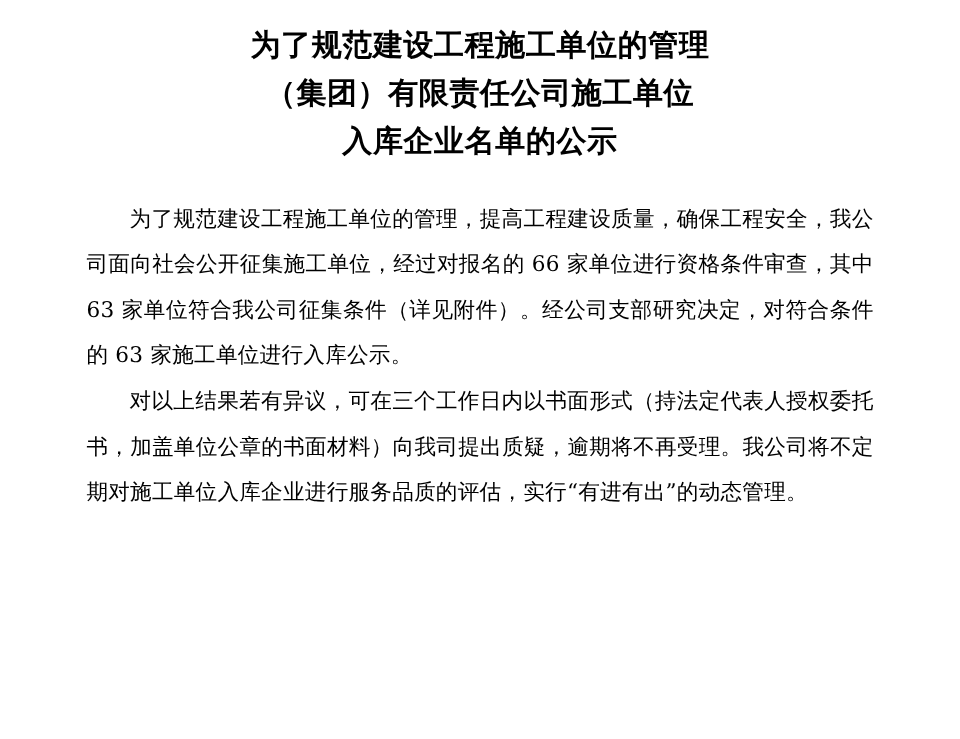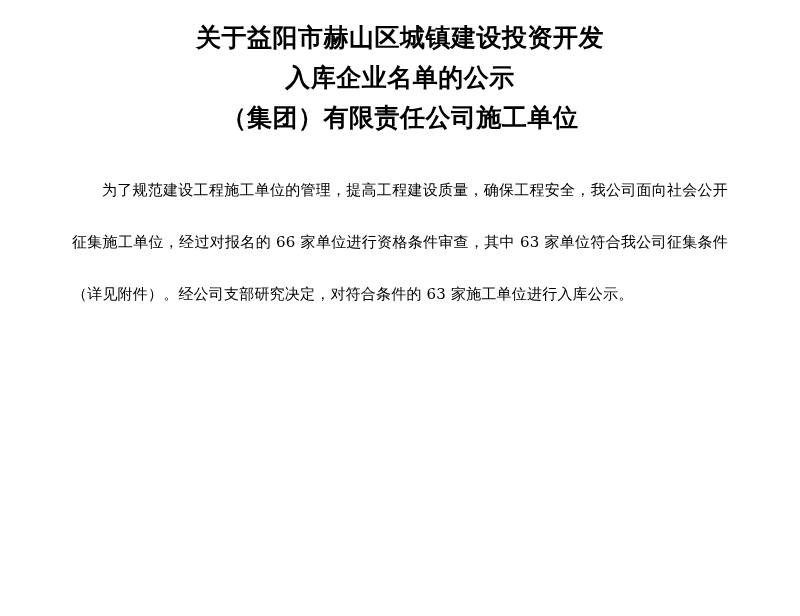--- a/index.html
+++ b/index.html
@@ -30,40 +30,41 @@
     margin: 0 0 6px 0;
   }
   .doc-title .title-line {
     display: block;
     white-space: nowrap;
   }
   .body-block {
     margin-top: 26px;
   }
   .para {
-    font-size: 15px;
-    line-height: 52px;
+    font-size: 18px;
+    line-height: 38px;
     text-align: justify;
     text-justify: inter-ideograph;
     text-indent: 2em;
     margin: 0;
     letter-spacing: 0.2px;
   }
   .para + .para {
     margin-top: 0;
   }
 </style>
 </head>
 <body>
 
 <div class="page">
 
   <h1 class="doc-title">
-    <span class="title-line">关于益阳市赫山区城镇建设投资开发</span>
+    <span class="title-line">为了规范建设工程施工单位的管理</span>
+    <span class="title-line">（集团）有限责任公司施工单位</span>
     <span class="title-line">入库企业名单的公示</span>
-    <span class="title-line">（集团）有限责任公司施工单位</span>
   </h1>
 
   <div class="body-block">
     <p class="para">为了规范建设工程施工单位的管理，提高工程建设质量，确保工程安全，我公司面向社会公开征集施工单位，经过对报名的 66 家单位进行资格条件审查，其中 63 家单位符合我公司征集条件（详见附件）。经公司支部研究决定，对符合条件的 63 家施工单位进行入库公示。</p>
+    <p class="para">对以上结果若有异议，可在三个工作日内以书面形式（持法定代表人授权委托书，加盖单位公章的书面材料）向我司提出质疑，逾期将不再受理。我公司将不定期对施工单位入库企业进行服务品质的评估，实行“有进有出”的动态管理。</p>
   </div>
 
 </div>
 
 </body></html>

